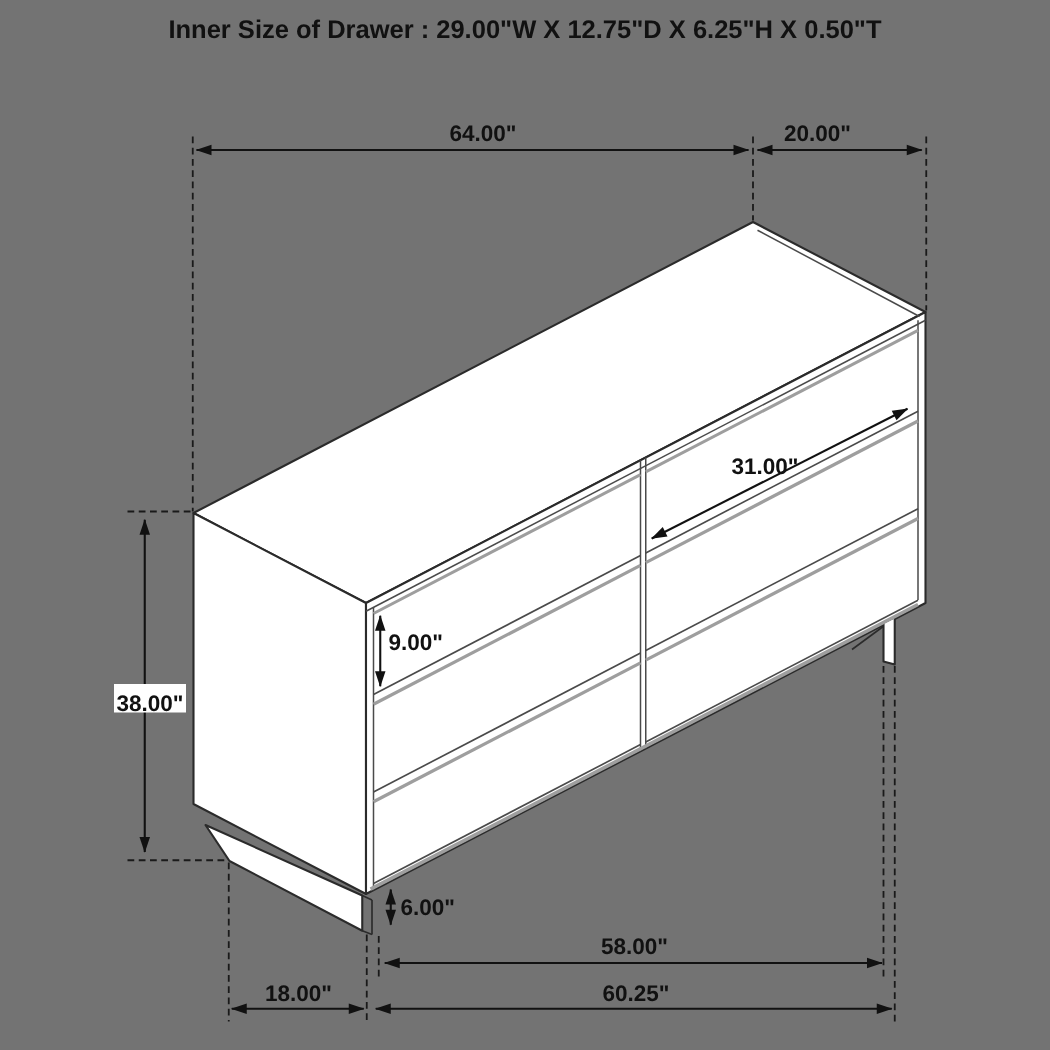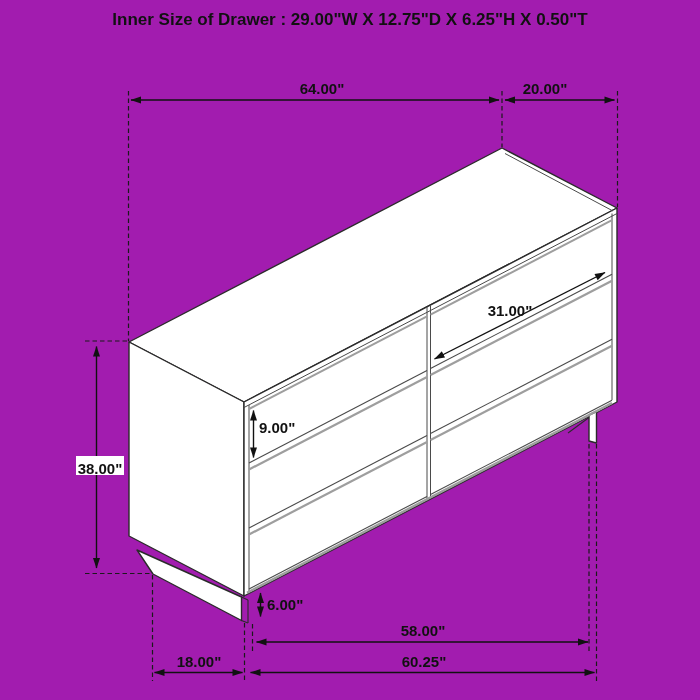--- a/index.html
+++ b/index.html
@@ -1,17 +1,17 @@
 <!DOCTYPE html>
 <html><head>
 <meta charset="utf-8">
 <style>
   html,body{margin:0;padding:0;background:#fff;}
   .canvas{
-    position:relative;width:700px;height:700px;background:#a21caf;
+    position:relative;width:700px;height:700px;background:#737373;
     font-family:"Liberation Sans", sans-serif;overflow:hidden;
   }
   svg text{
     font-family:"Liberation Sans", sans-serif;
     font-weight:bold;fill:#111;
   }
   .title-text{font-size:17px;}
   .dim-text{font-size:15px;}
 </style>
 </head>

